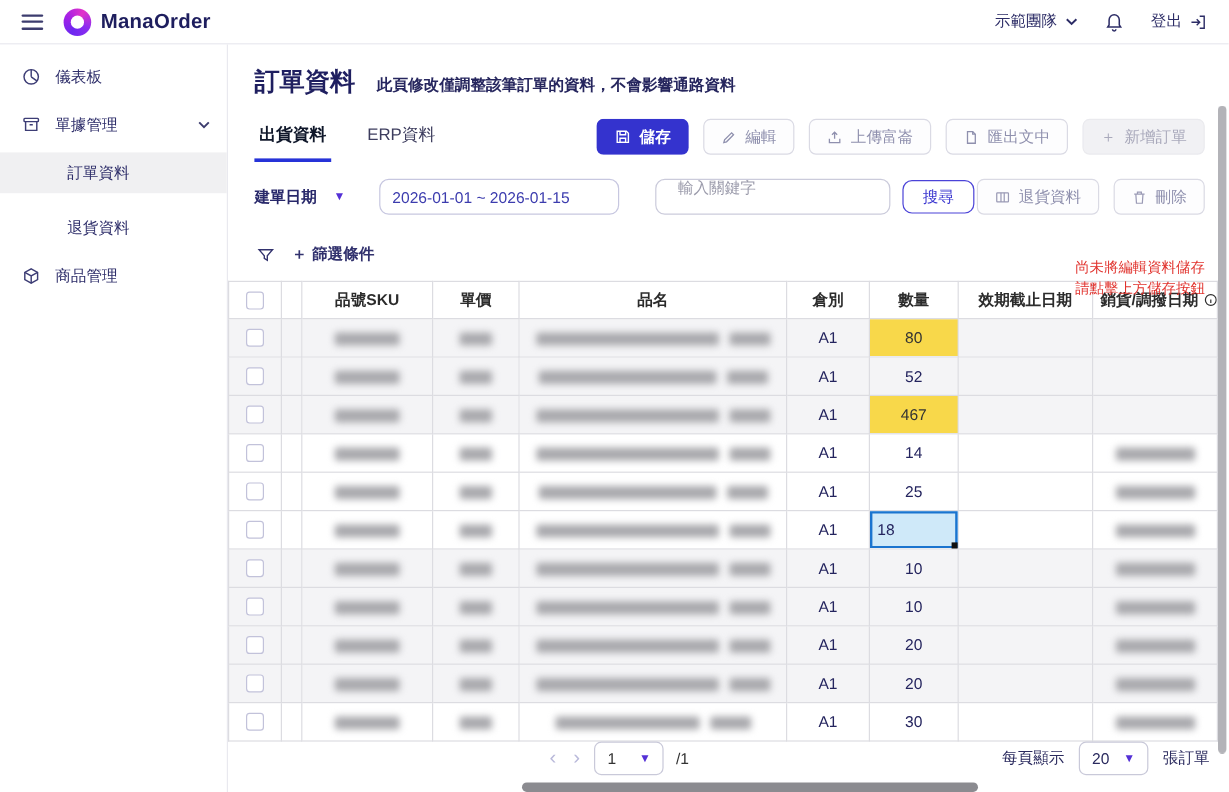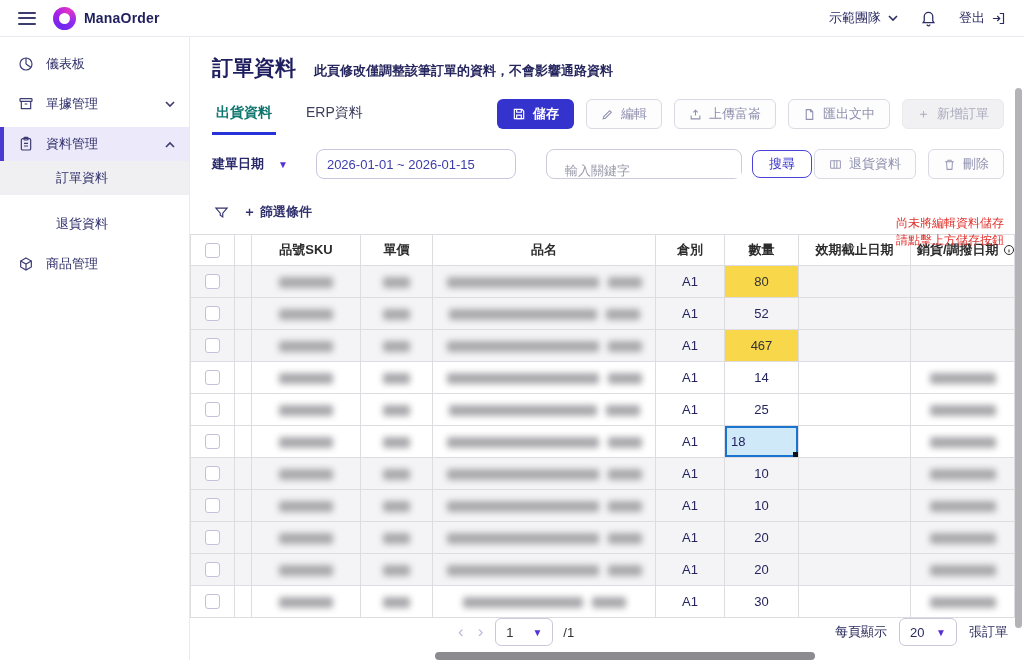--- a/index.html
+++ b/index.html
@@ -7,21 +7,21 @@
     font-family:"Liberation Sans", sans-serif; color:#24245e; }
   svg { display:block; }
 
   
   .topbar { height:37px; border-bottom:1px solid #e9e9ef; display:flex; align-items:center; padding:0 18px; }
   .hamburger { width:18px; height:13px; display:flex; flex-direction:column; justify-content:space-between; cursor:pointer; }
   .hamburger i { display:block; height:2px; background:#3c3c6e; border-radius:1px; }
   .logo-mark { width:23px; height:23px; border-radius:50%; margin-left:17px;
     background:conic-gradient(from 210deg,#6d28f0,#a521e6,#e233c9,#8b2cf0,#6d28f0); position:relative; }
   .logo-mark::after { content:""; position:absolute; inset:6px; background:#fff; border-radius:50%; }
-  .brand { font-size:14px; font-weight:bold; color:#1e1e5e; margin-left:8px; letter-spacing:.2px; }
+  .brand { font-size:17px; font-weight:bold; color:#1e1e5e; margin-left:8px; letter-spacing:.2px; }
   .top-right { margin-left:auto; display:flex; align-items:center; gap:22px; }
   .team-select { display:flex; align-items:center; gap:7px; font-size:13px; color:#2c2c66; cursor:pointer; }
   .bell, .logout { display:flex; align-items:center; gap:6px; font-size:13px; color:#2c2c66; cursor:pointer; }
 
   
   .shell { display:flex; height:623px; }
   .sidebar { width:190px; border-right:1px solid #e9e9ef; padding-top:10px; flex:none; }
   .side-item { height:34px; display:flex; align-items:center; gap:12px; padding:0 14px 0 18px;
     font-size:13px; color:#2e2e6a; cursor:pointer; position:relative; }
   .side-item .chev { margin-left:auto; }
@@ -33,37 +33,37 @@
   .main { flex:1; position:relative; }
 
   
   .title-row { display:flex; align-items:baseline; gap:18px; margin:17px 22px 0; }
   .page-title { font-size:21px; font-weight:bold; color:#1f1f60; }
   .page-sub { font-size:13px; font-weight:bold; color:#26265e; }
 
   .tabbar-row { display:flex; align-items:flex-end; margin:14px 20px 0 22px; }
   .tabs { display:flex; gap:26px; }
   .tab { font-size:14px; padding:8px 4px 10px; color:#3d3d5e; cursor:pointer; border-bottom:3px solid transparent; }
-  .tab.active { color:#0f766e; font-weight:bold; border-bottom-color:#2633d8; }
+  .tab.active { color:#0f172a; font-weight:bold; border-bottom-color:#2633d8; }
   .toolbar { margin-left:auto; display:flex; gap:12px; align-items:center; padding-bottom:6px; }
   .btn { height:30px; display:inline-flex; align-items:center; gap:7px; padding:0 14px;
     font-size:13px; border-radius:6px; cursor:pointer; border:1px solid transparent; white-space:nowrap; }
   .btn-primary { background:#3433ce; color:#fff; font-weight:bold;margin-left:36px; }
   .btn-soft { background:#fdfdfe; border-color:#dadae4; color:#8f90ae; }
   .btn-disabled { background:#f1f1f4; color:#a9a9bb; border-color:#eaeaee; }
 
   
   .filter-row { display:flex; align-items:center; margin:14px 20px 0 22px; }
   .filter-label { font-size:13px; font-weight:bold; color:#28286a; }
   .tri { font-size:10px; color:#5430d6; margin:0 0 0 14px; }
   .date-box { margin-left:28px; width:200px; height:30px; border:1px solid #c7c7e0; border-radius:8px;
     display:flex; align-items:center; padding:0 10px; gap:8px; }
   .date-box input { border:none; outline:none; flex:1; font-size:13px; color:#3c3cae; font-family:inherit; background:transparent; }
   .search-box { margin-left:30px; width:196px; height:30px; border:1px solid #cbcbdb; border-radius:8px;
-    display:flex; align-items:flex-end; padding:0 10px; gap:8px; }
+    display:flex; align-items:flex-start; padding:0 10px; gap:8px;font-family:Liberation Mono, monospace; }
   .search-box input { border:none; outline:none; flex:1; font-size:13px; color:#333; font-family:inherit; }
   .search-box input::placeholder { color:#9b9bab; }
   .btn-search { margin-left:10px; height:28px; padding:0 16px; border:1.5px solid #4b43d8; color:#3a36d0;
     border-radius:8px; background:#fff; font-size:13px; display:inline-flex; align-items:center; cursor:pointer; }
   .right-tools { margin-left:auto; display:flex; gap:12px; }
 
   .warning { position:absolute; right:20px; top:178px; text-align:right; color:#e1322d; font-size:12px; line-height:17px; }
 
   .cond-row { display:flex; align-items:center; gap:14px; margin:24px 20px 0 24px; font-size:13px; color:#32326e; }
   .cond-add { display:flex; align-items:center; gap:4px; cursor:pointer; font-weight:bold; }
@@ -145,31 +145,20 @@
       <svg class="ic" width="16" height="16" viewBox="0 0 24 24" fill="none" stroke="currentColor" stroke-width="1.8">
           <rect x="3" y="4" width="18" height="4" rx="1"></rect>
           <path d="M5 8v11h14V8M10 12h4"></path>
         </svg>
       <span>單據管理</span>
       <svg class="chev" width="10" height="7" viewBox="0 0 10 7">
           <path d="M1 1l4 4 4-4" fill="none" stroke="#3c3c6e" stroke-width="1.6"></path>
         </svg>
     </div>
     <div class="side-gap"></div>
-    <div class="side-item active">
-      <svg class="ic" width="16" height="16" viewBox="0 0 24 24" fill="none" stroke="currentColor" stroke-width="1.8">
-          <rect x="5" y="4" width="14" height="17" rx="2"></rect>
-          <rect x="9" y="2" width="6" height="4" rx="1"></rect>
-          <path d="M9 11h6M9 15h6"></path>
-        </svg>
-      <span>資料管理</span>
-      <svg class="chev" width="10" height="7" viewBox="0 0 10 7">
-          <path d="M1 6l4-4 4 4" fill="none" stroke="#3c3c6e" stroke-width="1.6"></path>
-        </svg>
-    </div>
     <div class="sub-item selected">
       <span>訂單資料</span>
     </div>
     <div class="side-gap"></div>
       <div class="side-gap"></div>
     <div class="sub-item">
       <span>退貨資料</span>
     </div>
     <div class="side-gap"></div>
     <div class="side-item">

